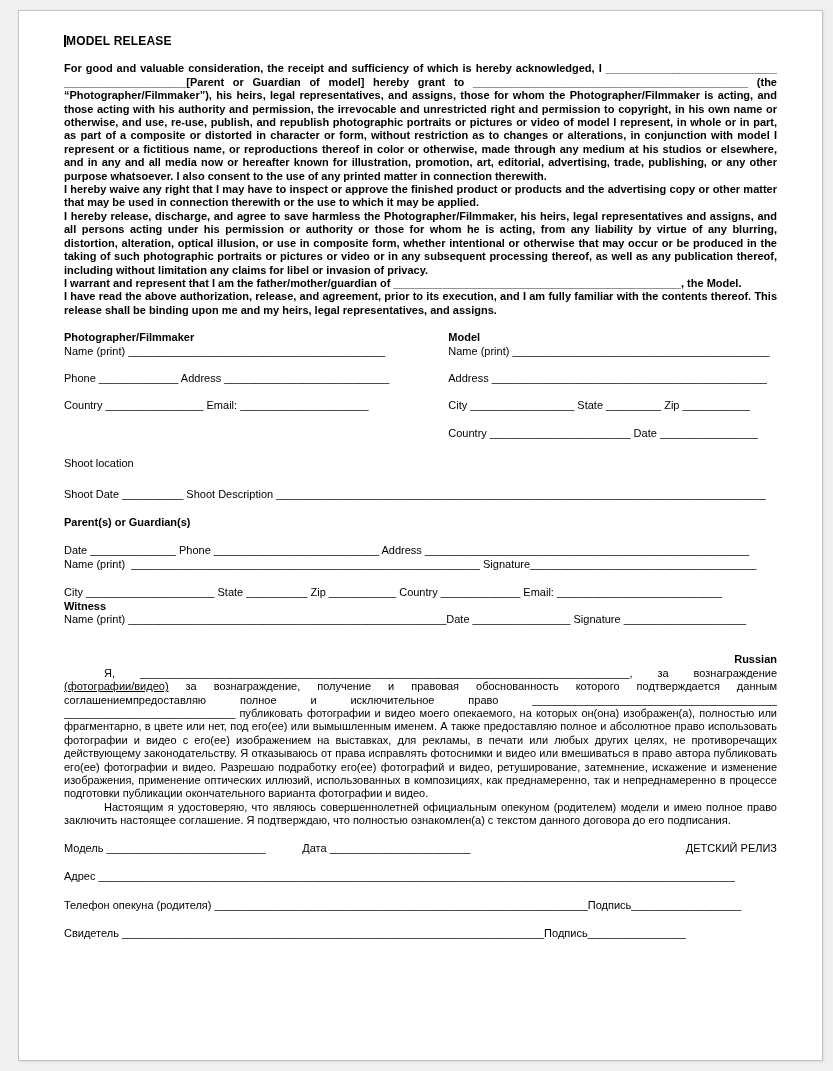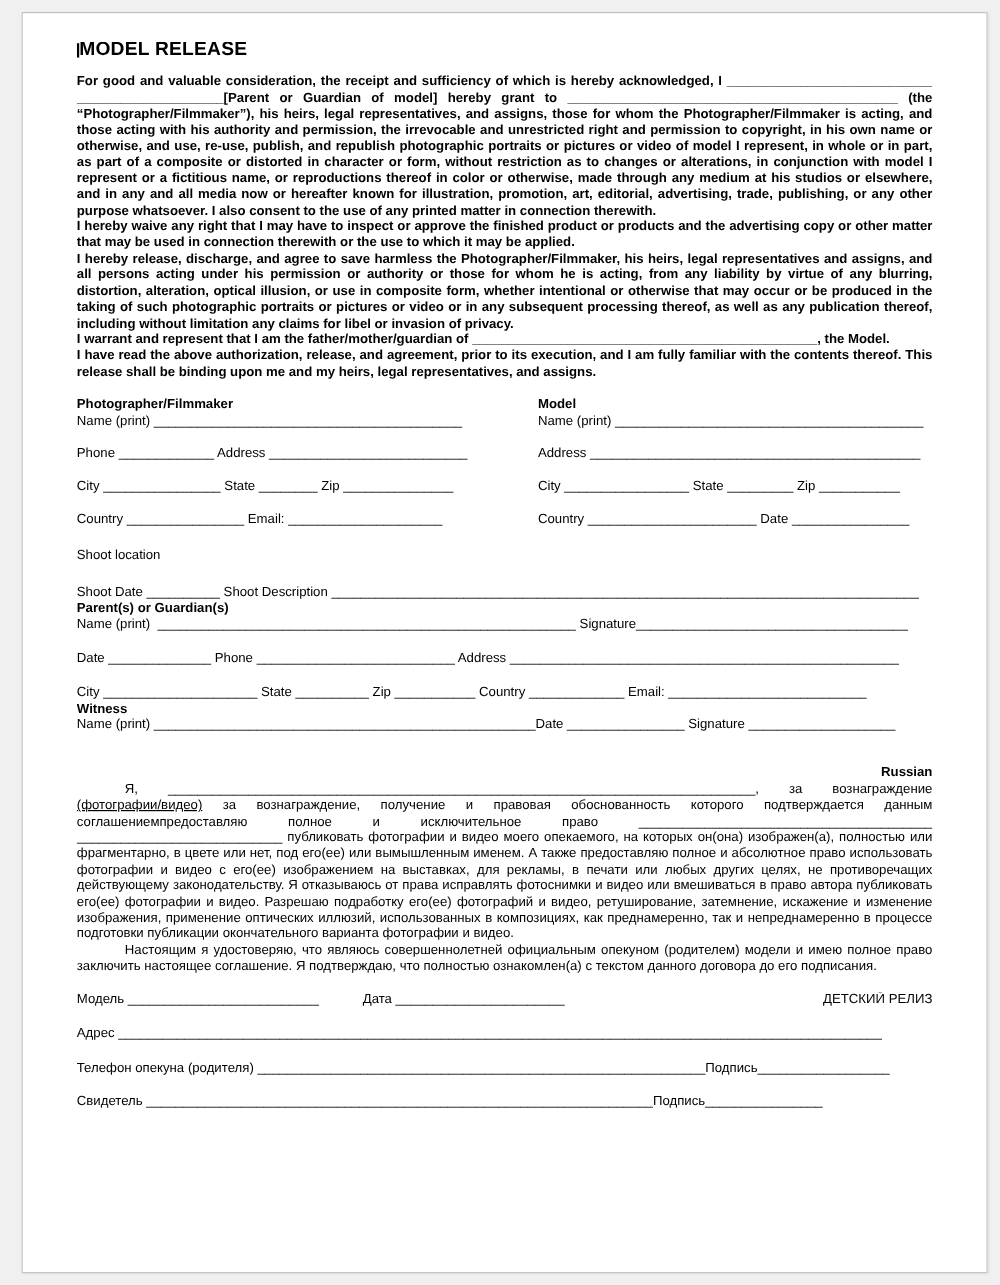--- a/index.html
+++ b/index.html
@@ -10,32 +10,32 @@
   }
   .page {
     position:absolute; left:18px; top:10px; width:805px; height:1051px;
     background:#ffffff; border:1px solid #c3c3c3; box-sizing:border-box;
     box-shadow:1px 1px 2px rgba(0,0,0,0.08);
   }
   .content {
     position:absolute; left:45px; right:45px; top:24px; bottom:18px;
     font-size:11px; line-height:13.4px; overflow:hidden;
   }
-  .title-row { font-size:16px; font-weight:bold; margin:0 0 14px 0; letter-spacing:0.2px; }
+  .title-row { font-size:12px; font-weight:bold; margin:0 0 14px 0; letter-spacing:0.2px; }
   .cursor { display:inline-block; width:1.5px; height:12px; background:#000; vertical-align:-2px; margin-right:0.5px; }
   p.body { margin:0; text-align:justify;font-weight:bold; }
   .cols { display:flex; margin-top:14px; }
   .col-left { width:47.3%; margin-right:6.6%; }
   .col-right { flex:1; }
   .fheading { font-weight:bold; white-space:pre; }
   .frow { white-space:pre; overflow:hidden; }
   .col-left .frow + .frow, .col-right .frow + .frow { margin-top:14px; }
   .sec-shoot { margin-top:17px; }
   .sec-shoot .frow + .frow { margin-top:17px; }
-  .sec-parents { }
+  .sec-parents { margin-top:15px; }
   .sec-parents .frow.gap { margin-top:15px; }
   .ru-label { margin-top:27px; text-align:right; font-weight:bold; }
   p.ru { margin:0; text-align:justify; text-indent:40px; }
   .u { text-decoration:underline; }
   .botrow { margin-top:15px; }
   .flexrow { display:flex; justify-content:space-between;margin-top:14px; }
 </style>
 </head>
 <body>
 
@@ -49,41 +49,40 @@
       <p class="body">I hereby waive any right that I may have to inspect or approve the finished product or products and the advertising copy or other matter that may be used in connection therewith or the use to which it may be applied.</p>
       <p class="body">I hereby release, discharge, and agree to save harmless the Photographer/Filmmaker, his heirs, legal representatives and assigns, and all persons acting under his permission or authority or those for whom he is acting, from any liability by virtue of any blurring, distortion, alteration, optical illusion, or use in composite form, whether intentional or otherwise that may occur or be produced in the taking of such photographic portraits or pictures or video or in any subsequent processing thereof, as well as any publication thereof, including without limitation any claims for libel or invasion of privacy.</p>
       <p class="body">I warrant and represent that I am the father/mother/guardian of _______________________________________________, the Model.</p>
       <p class="body">I have read the above authorization, release, and agreement, prior to its execution, and I am fully familiar with the contents thereof. This release shall be binding upon me and my heirs, legal representatives, and assigns.</p>
 
       <div class="cols">
         <div class="col-left">
           <div class="fheading">Photographer/Filmmaker</div>
           <div class="frow">Name (print) __________________________________________</div>
           <div class="frow">Phone _____________ Address ___________________________</div>
-          <div class="frow">City ________________ State ________ Zip _______________</div>
           <div class="frow">Country ________________ Email: _____________________</div>
         </div>
         <div class="col-right">
           <div class="fheading">Model</div>
           <div class="frow">Name (print) __________________________________________</div>
           <div class="frow">Address _____________________________________________</div>
           <div class="frow">City _________________ State _________ Zip ___________</div>
           <div class="frow">Country _______________________ Date ________________</div>
         </div>
       </div>
 
       <div class="sec-shoot">
         <div class="frow">Shoot location</div>
         <div class="frow">Shoot Date __________ Shoot Description ________________________________________________________________________________</div>
       </div>
 
       <div class="sec-parents">
         <div class="fheading">Parent(s) or Guardian(s)</div>
+        <div class="frow gap">Date ______________ Phone ___________________________ Address _____________________________________________________</div>
         <div class="frow">Name (print)  _________________________________________________________ Signature_____________________________________</div>
-        <div class="frow gap">Date ______________ Phone ___________________________ Address _____________________________________________________</div>
         <div class="frow gap">City _____________________ State __________ Zip ___________ Country _____________ Email: ___________________________</div>
         <div class="fheading">Witness</div>
         <div class="frow">Name (print) ____________________________________________________Date ________________ Signature ____________________</div>
       </div>
 
       <div class="ru-label">Russian</div>
 
       <p class="ru"><span>Я, </span><span>________________________________________________________________________________</span><span>, за вознаграждение </span><span class="u">(фотографии/видео)</span><span> за вознаграждение, получение и правовая обоснованность которого подтверждается данным соглашениемпредоставляю полное и исключительное право </span><span>________________________________________</span> <span>____________________________</span><span> публиковать фотографии и видео моего опекаемого, на которых он(она) изображен(а), полностью или фрагментарно, в цвете или нет, под его(ее) или вымышленным именем. А также предоставляю полное и абсолютное право использовать фотографии и видео с его(ее) изображением на выставках, для рекламы, в печати или любых других целях, не противоречащих действующему законодательству. Я отказываюсь от права исправлять фотоснимки и видео или вмешиваться в право автора публиковать его(ее) фотографии и видео. Разрешаю подработку его(ее) фотографий и видео, ретуширование, затемнение, искажение и изменение изображения, применение оптических иллюзий, использованных в композициях, как преднамеренно, так и непреднамеренно в процессе подготовки публикации окончательного варианта фотографии и видео.</span></p>
       <p class="ru">Настоящим я удостоверяю, что являюсь совершеннолетней официальным опекуном (родителем) модели и имею полное право заключить настоящее соглашение. Я подтверждаю, что полностью ознакомлен(а) с текстом данного договора до его подписания.</p>
 

